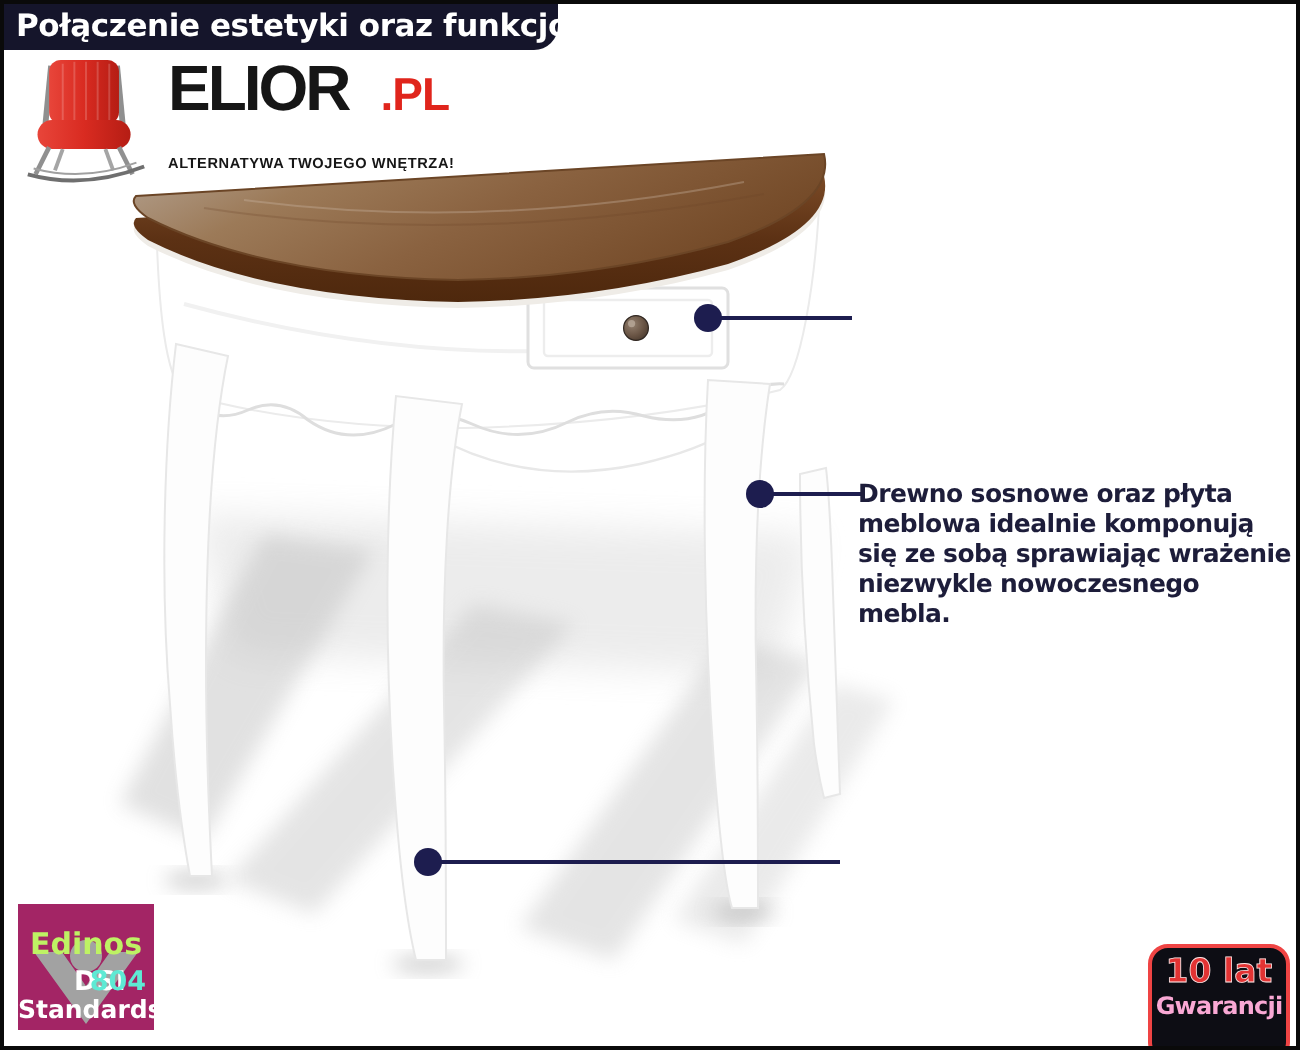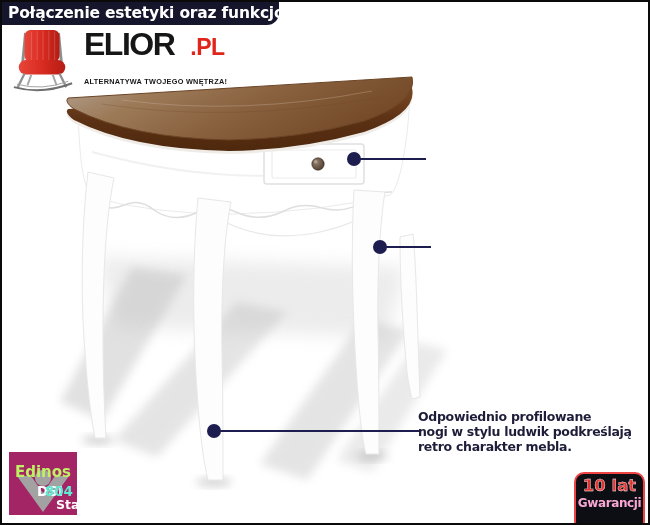--- a/index.html
+++ b/index.html
@@ -86,21 +86,21 @@
     position:absolute;left:4px;top:31px;
     color:#fff;font-size:13.5px;font-weight:bold;margin-left:24px;
   }
   .edinos-804{
     position:absolute;right:4px;top:31px;
     color:#5eead4;font-size:13.5px;font-weight:bold;
   }
   .edinos-standards{
     position:absolute;left:0;top:45px;width:100%;
     text-align:center;color:#fff;
-    font-size:12.5px;font-weight:bold;padding-left:47px;
+    font-size:12.5px;font-weight:bold;
   }
   
   .warranty{
     position:absolute;left:572px;top:470px;
     width:71px;height:59px;
     background:#0d0d14;
     border:2px solid #ef4444;
     border-radius:10px;
     box-shadow:0 0 0 1.5px #ffffff;
     box-sizing:border-box;
@@ -230,26 +230,27 @@
       <span class="brand">ELIOR</span><span class="brand-suffix">.PL</span>
       <div class="tagline">ALTERNATYWA TWOJEGO WNĘTRZA!</div>
     </div>
   </div>
 
   <div class="callout-dot" style="left:345px;top:150px;"></div>
   <div class="callout-line" style="left:352px;top:156px;width:72px;"></div>
 
   <div class="callout-dot" style="left:371px;top:238px;"></div>
   <div class="callout-line" style="left:378px;top:244px;width:51px;"></div>
+  <div class="callout-text" style="left:427px;top:237px;">Drewno sosnowe oraz płyta
+meblowa idealnie komponują
+się ze sobą sprawiając wrażenie
+niezwykle nowoczesnego mebla.</div>
 
   <div class="callout-dot" style="left:205px;top:422px;"></div>
   <div class="callout-line" style="left:212px;top:428px;width:206px;"></div>
-  <div class="callout-text" style="left:416px;top:407px;">Odpowiednio profilowane
-nogi w stylu ludwik podkreślają
-retro charakter mebla.</div>
 
   <div class="edinos">
     <svg class="v-svg" width="68" height="63" viewBox="0 0 68 63">
       <circle cx="34" cy="26" r="8" fill="#a2a2a2"></circle>
       <path d="M 8,24 L 22,24 L 34,41 L 46,24 L 60,24 L 34,60 Z" fill="#a2a2a2"></path>
     </svg>
     <div class="edinos-title">Edinos</div>
     <div class="edinos-dsi">DSI</div>
     <div class="edinos-804">804</div>
     <div class="edinos-standards">Standards</div>

